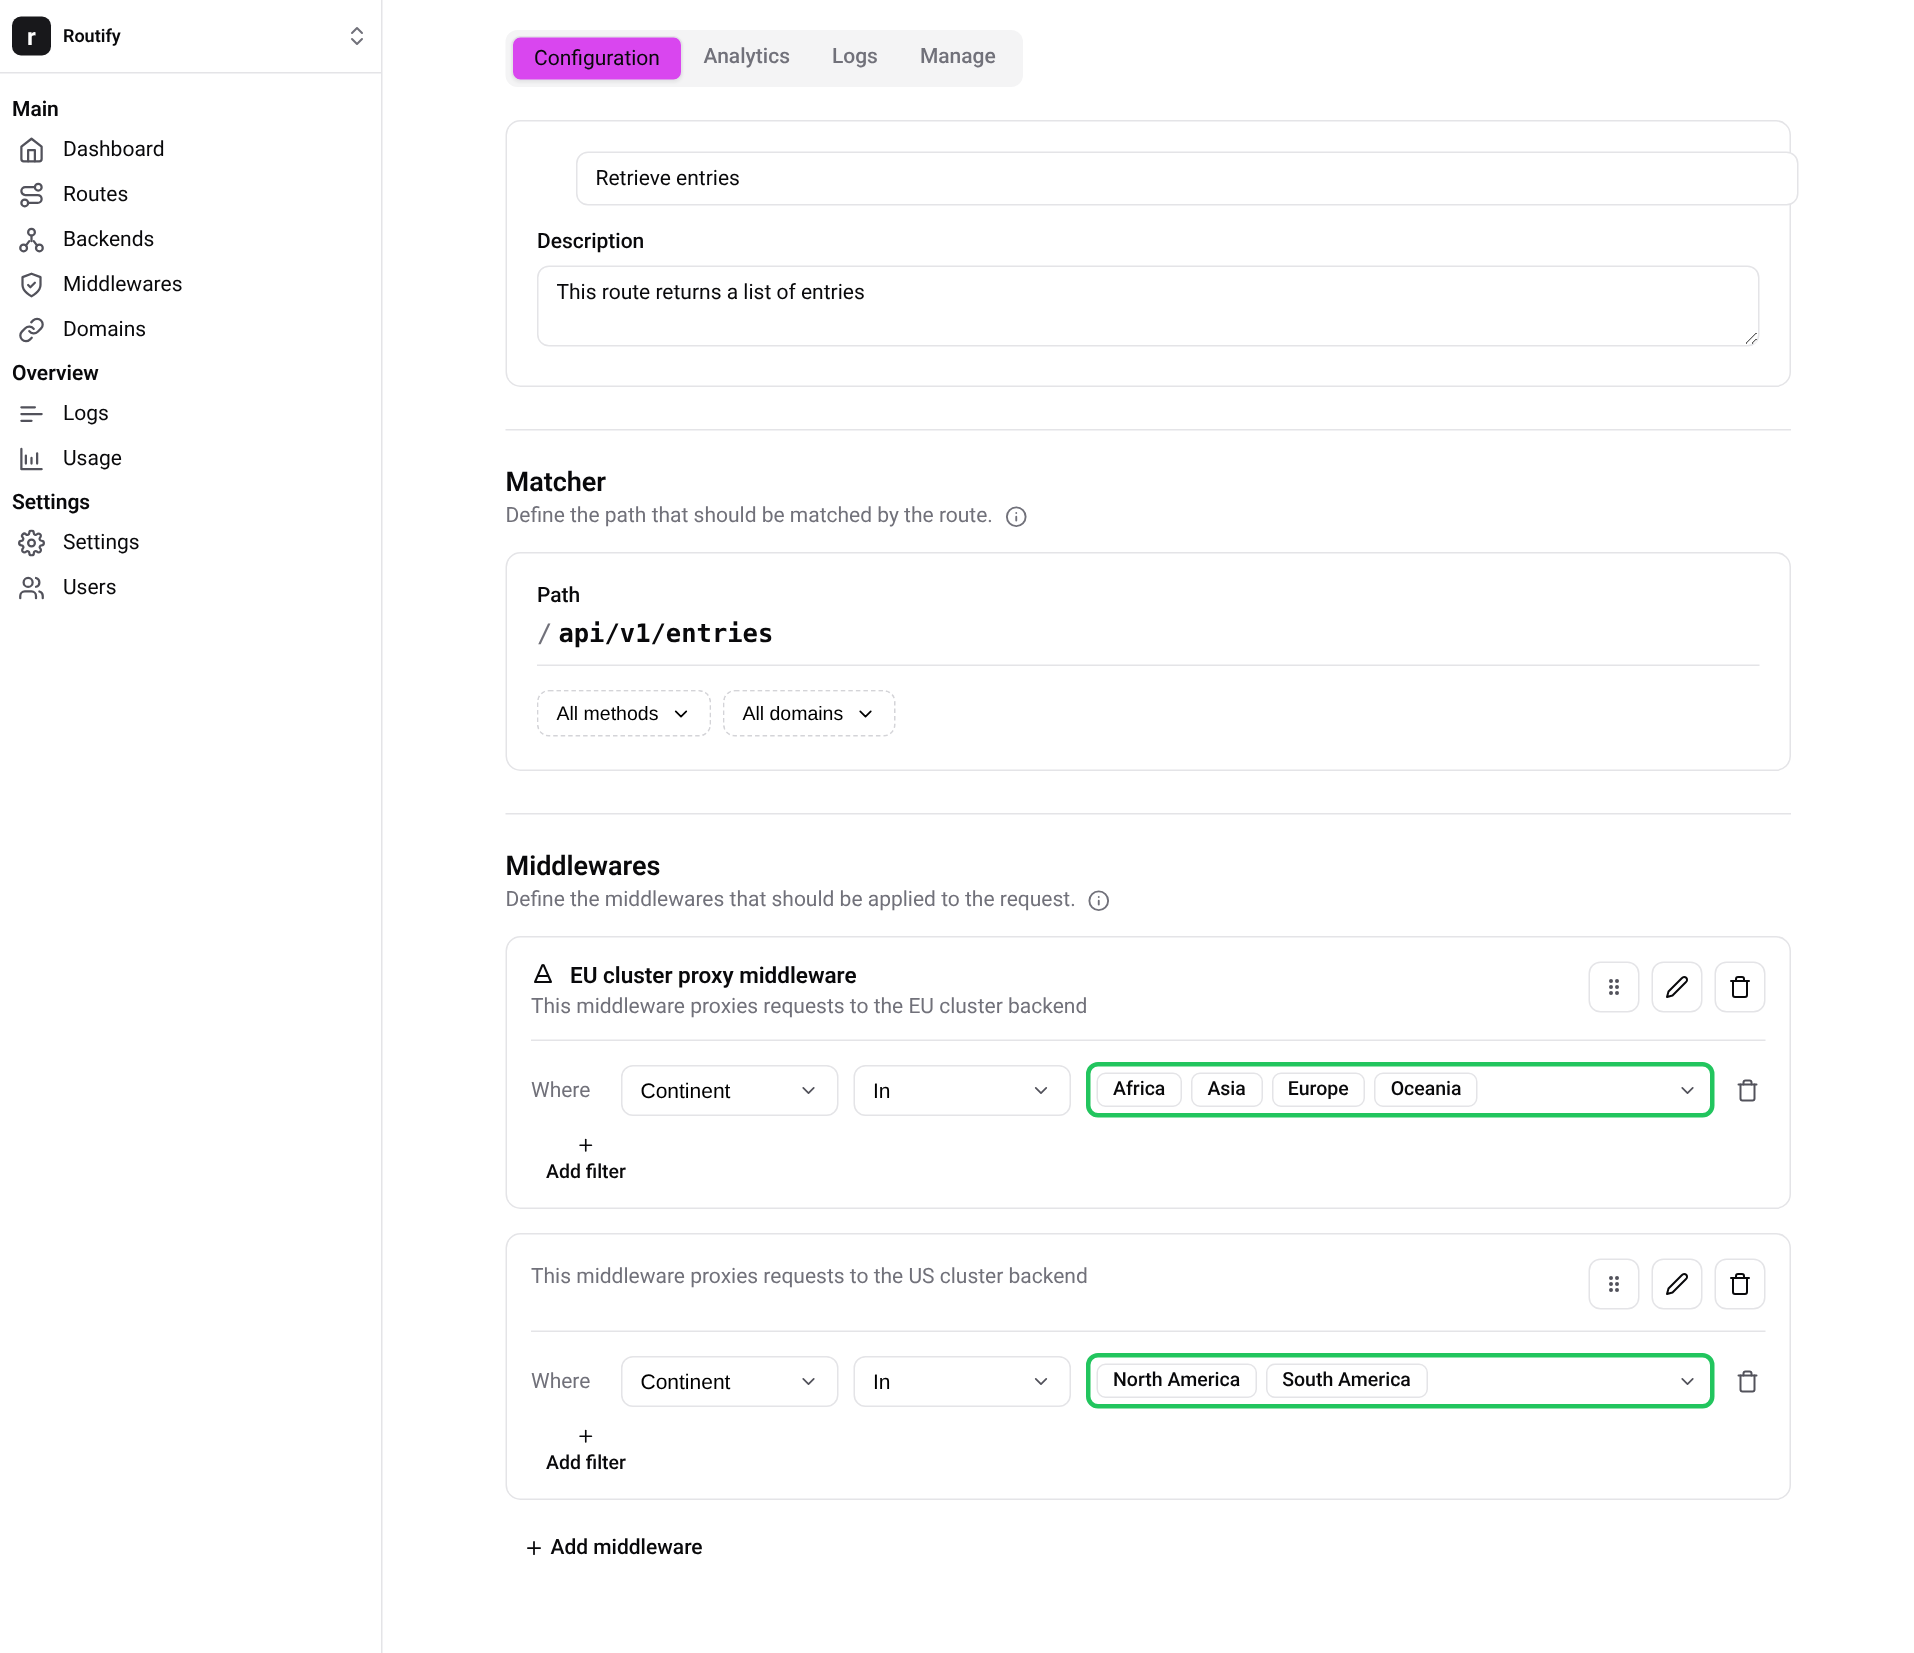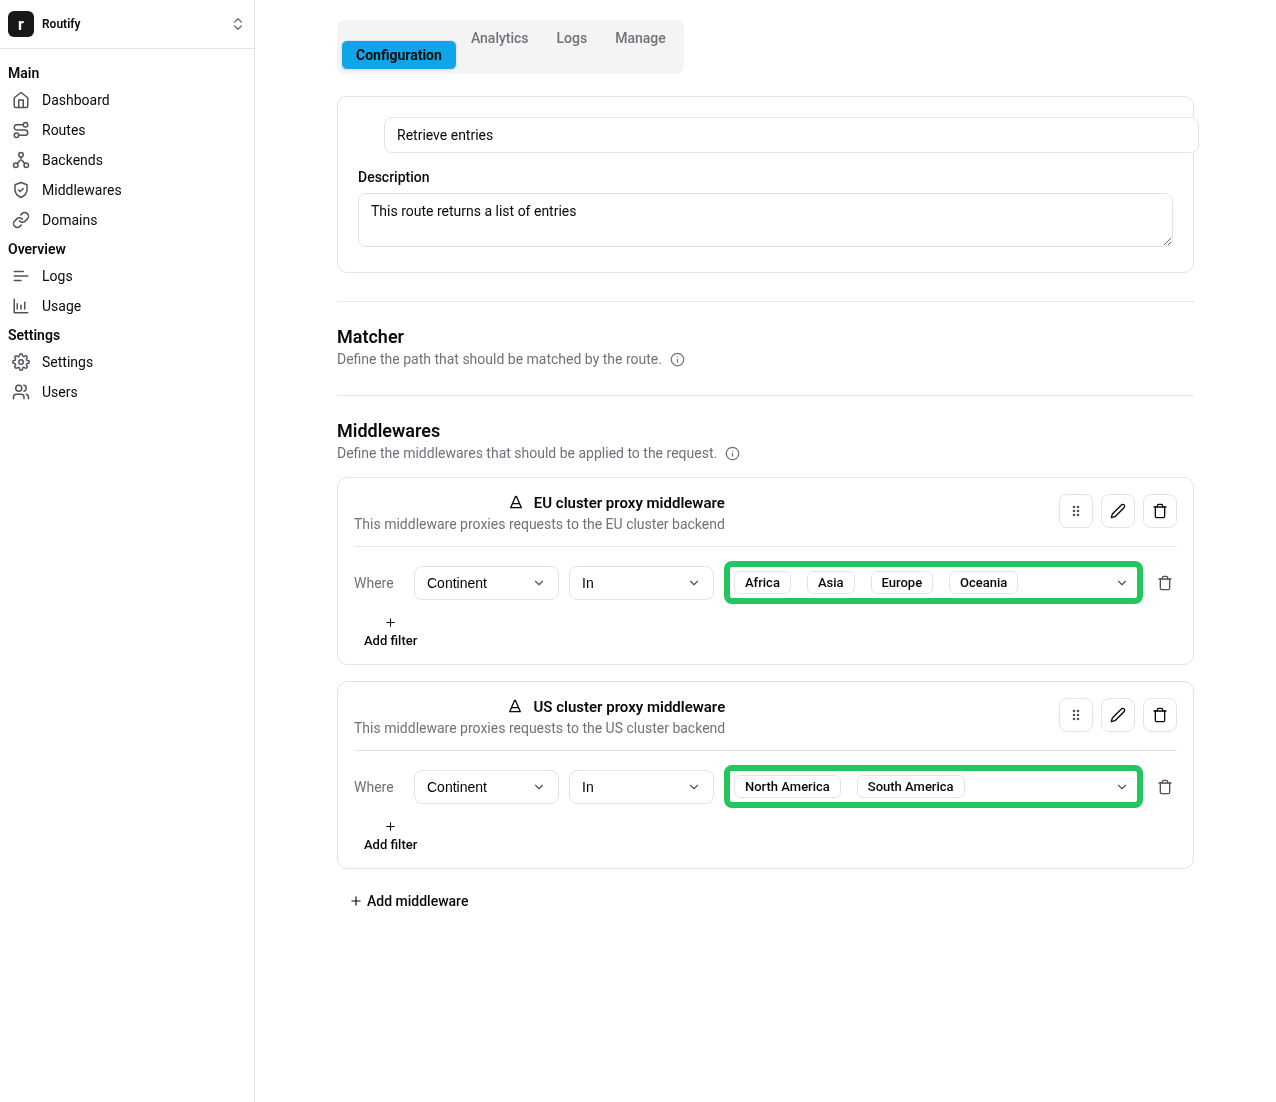--- a/index.html
+++ b/index.html
@@ -70,26 +70,25 @@
 }
 .tab {
   padding: 6px 14px;
   border-radius: 6px;
   font-size: 14px;
   color: #71717a;
   cursor: pointer;
   font-weight: 500;
 }
 .tab.active {
-  background: #0ea5e9;
+  background: #d946ef;
   color: #09090b;
   box-shadow: 0 1px 2px rgba(0,0,0,0.05);
-  font-weight: 700;
-  border: 1px solid #e4e4e7;
-  margin-top: 16px;
+  font-weight: 400;
+  border: 1px solid #e4e4e7;
 }
 .card {
   border: 1px solid #e4e4e7;
   border-radius: 10px;
   padding: 20px 20px 22px 20px;
   margin-top: 22px;
 }
 .field-label { font-weight: 500; margin-bottom: 8px; font-size: 14px; }
 .text-input, .textarea {
   width: 100%;
@@ -125,21 +124,21 @@
   cursor: pointer;
 }
 .chips-row { display: flex; gap: 8px; }
 .mw-card {
   border: 1px solid #e4e4e7;
   border-radius: 10px;
   padding: 16px 16px 16px 16px;
   margin-top: 16px;
 }
 .mw-header { display: flex; align-items: flex-start; justify-content: space-between; }
-.mw-title-row { display: flex; align-items: center; gap: 10px; font-weight: 600; font-size: 15px; justify-content: flex-end; }
+.mw-title-row { display: flex; align-items: center; gap: 10px; font-weight: 600; font-size: 15px; }
 .mw-desc { color: #71717a; font-size: 14px; margin-top: 4px; }
 .mw-actions { display: flex; gap: 8px; }
 .icon-btn {
   width: 34px; height: 34px;
   border: 1px solid #e4e4e7;
   border-radius: 8px;
   background: #fff;
   display: flex; align-items: center; justify-content: center;
   cursor: pointer;
 }
@@ -152,24 +151,24 @@
   border-radius: 8px;
   padding: 8px 12px;
   font-size: 14px;
   background: #fff;
   cursor: pointer;
   min-width: 145px;
   font-weight: 500;
 }
 .tags-box {
   flex: 1;
-  border: 6px solid #22c55e;
+  border: 3px solid #22c55e;
   border-radius: 8px;
   padding: 4px 8px 4px 4px;
-  display: flex; align-items: center; gap: 16px;
+  display: flex; align-items: center; gap: 6px;
   min-height: 36px;
   text-align: right;
 }
 .tag {
   border: 1px solid #e4e4e7;
   border-radius: 6px;
   padding: 3px 10px;
   font-size: 13px;
   font-weight: 500;
 }
@@ -318,20 +317,41 @@
     <span>Define the path that should be matched by the route.</span>
     <span>
       <svg width="15" height="15" viewBox="0 0 24 24" fill="none" stroke="#71717a" stroke-width="2" stroke-linecap="round" stroke-linejoin="round">
           <circle cx="12" cy="12" r="10"></circle>
           <path d="M12 16v-4"></path>
           <path d="M12 8h.01"></path>
         </svg>
     </span>
   </div>
 
+  <div class="card" style="margin-top:16px">
+    <div class="field-label">Path</div>
+    <div class="path-row">
+      <span class="path-slash">/</span>
+      <input class="path-input" value="api/v1/entries" style="">
+    </div>
+    <div class="chips-row">
+      <button class="chip-btn">
+        <span>All methods</span>
+        <svg width="14" height="14" viewBox="0 0 24 24" fill="none" stroke="currentColor" stroke-width="2" stroke-linecap="round" stroke-linejoin="round">
+            <path d="m6 9 6 6 6-6"></path>
+          </svg>
+      </button>
+      <button class="chip-btn">
+        <span>All domains</span>
+        <svg width="14" height="14" viewBox="0 0 24 24" fill="none" stroke="currentColor" stroke-width="2" stroke-linecap="round" stroke-linejoin="round">
+            <path d="m6 9 6 6 6-6"></path>
+          </svg>
+      </button>
+    </div>
+  </div>
 
   <hr class="section-divider">
 
   <div class="section-title">Middlewares</div>
   <div class="section-desc">
     <span>Define the middlewares that should be applied to the request.</span>
     <span>
       <svg width="15" height="15" viewBox="0 0 24 24" fill="none" stroke="#71717a" stroke-width="2" stroke-linecap="round" stroke-linejoin="round">
           <circle cx="12" cy="12" r="10"></circle>
           <path d="M12 16v-4"></path>
@@ -419,29 +439,20 @@
               <path d="M5 12h14"></path>
               <path d="M12 5v14"></path>
             </svg>
             <span>Add filter</span>
       </div>
     </div>
       </div>
       <div class="mw-card">
     <div class="mw-header">
       <div>
-        <div class="mw-title-row">
-          <span>
-                <svg width="16" height="16" viewBox="0 0 24 24" fill="none" stroke="#09090b" stroke-width="2" stroke-linecap="round" stroke-linejoin="round">
-                  <path d="m11 3-7 16h16L13 3a1 1 0 0 0-2 0Z"></path>
-                  <path d="M7 13h10"></path>
-                </svg>
-              </span>
-          <span>US cluster proxy middleware</span>
-        </div>
         <div class="mw-desc">This middleware proxies requests to the US cluster backend</div>
       </div>
       <div class="mw-actions">
         <button class="icon-btn">
               <svg width="16" height="16" viewBox="0 0 24 24" fill="none" stroke="#52525b" stroke-width="2" stroke-linecap="round" stroke-linejoin="round">
                 <circle cx="9" cy="6" r="1"></circle>
                 <circle cx="9" cy="12" r="1"></circle>
                 <circle cx="9" cy="18" r="1"></circle>
                 <circle cx="15" cy="6" r="1"></circle>
                 <circle cx="15" cy="12" r="1"></circle>

